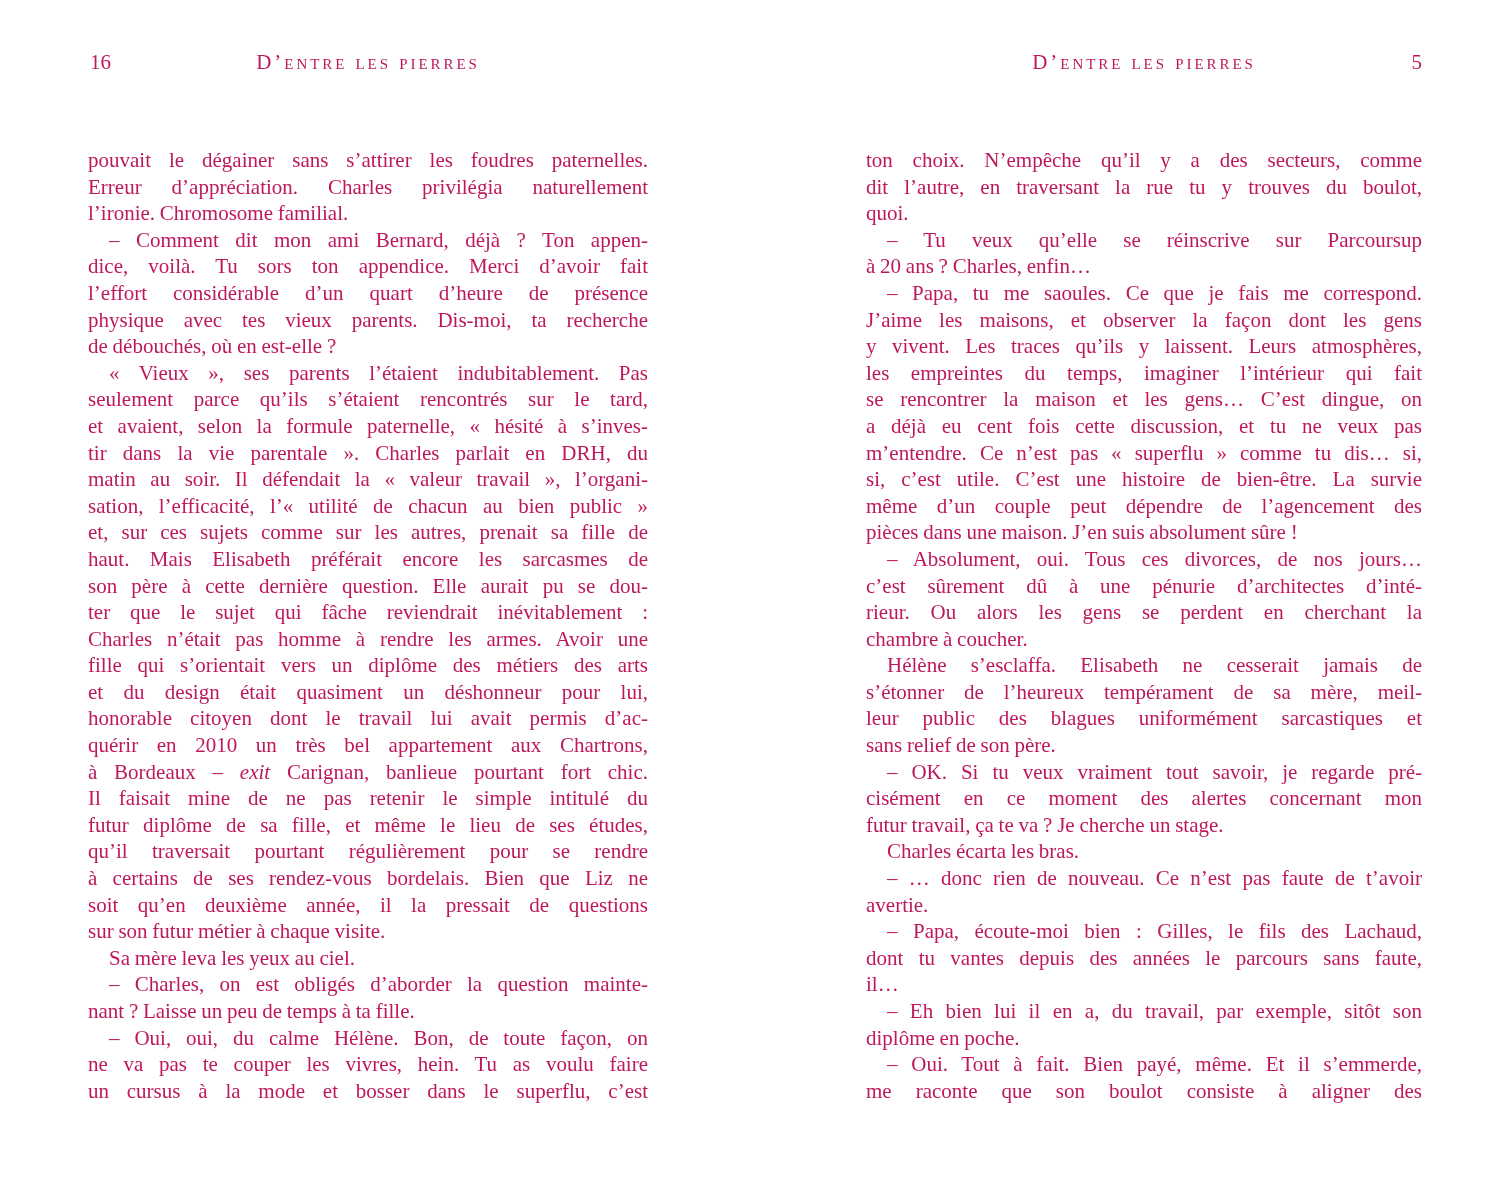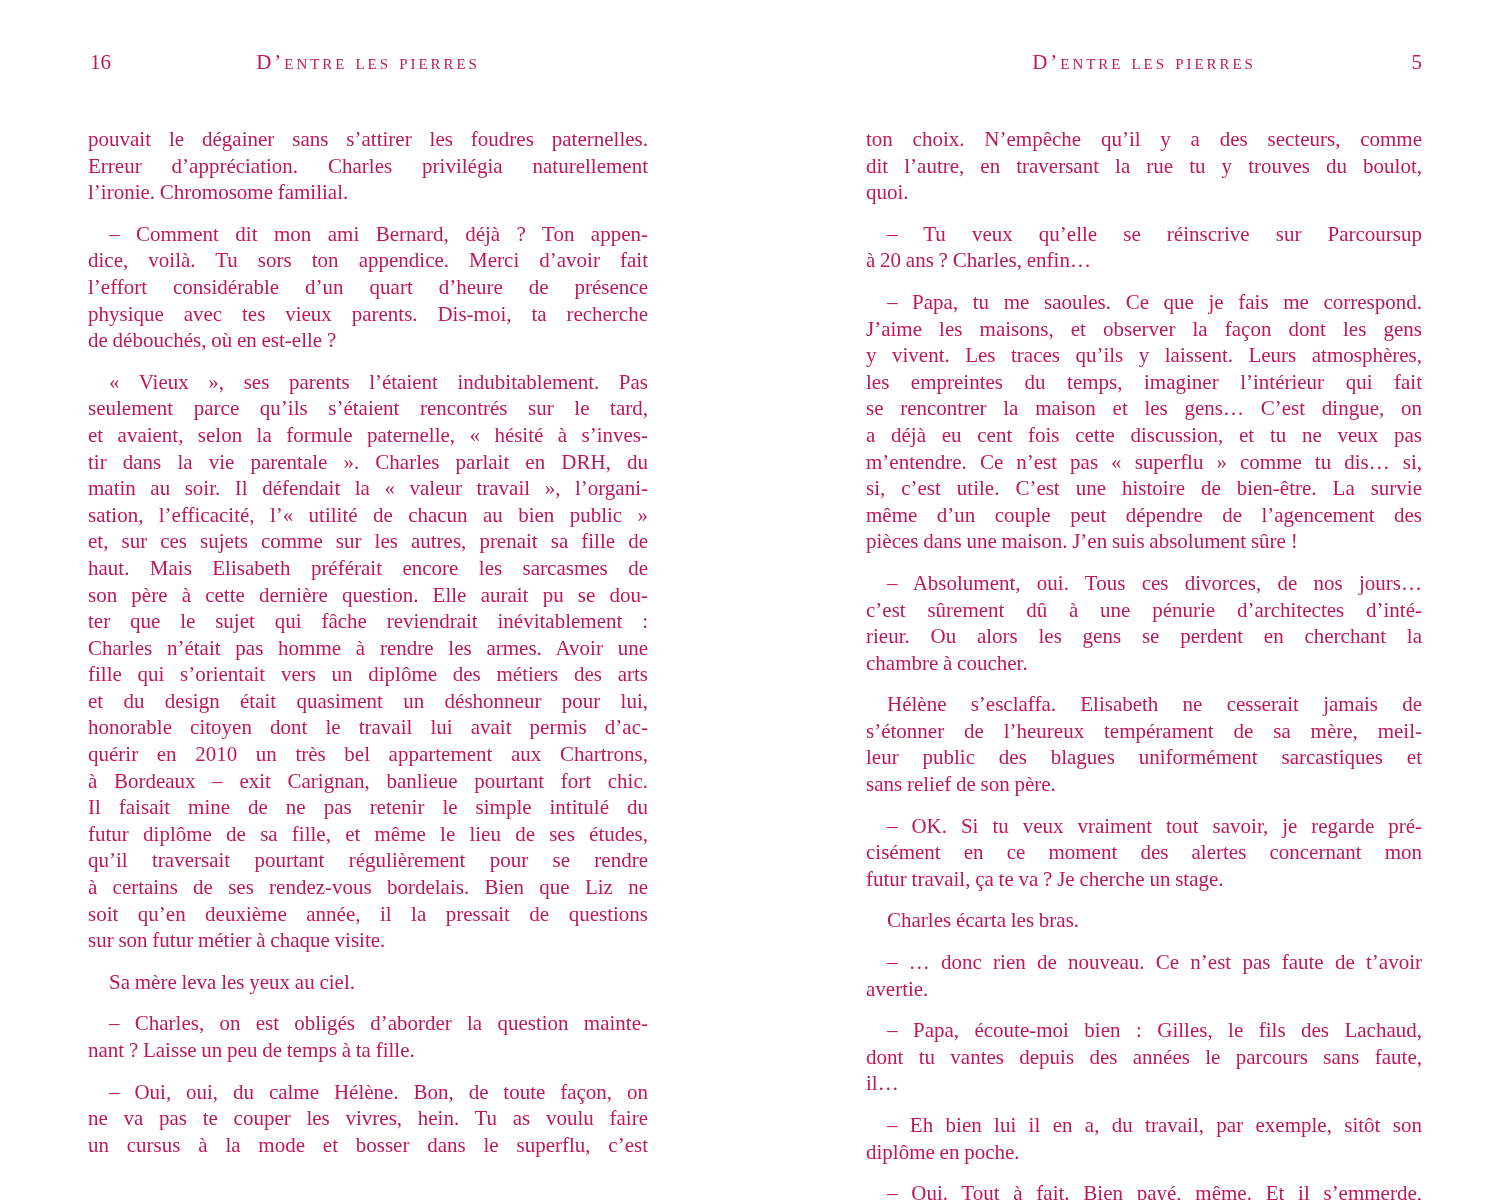--- a/index.html
+++ b/index.html
@@ -46,35 +46,35 @@
     top: 2px;
     text-align: center;
     font-variant: small-caps;
     letter-spacing: 0.14em;
     font-size: 21px;
     line-height: 20px;
   }
 
   .body {
     position: absolute;
-    top: 126px;
+    top: 147px;
     left: 0;
     right: 0;
     font-size: 21px;
     line-height: 26.6px;
     word-spacing: -0.5px;
   }
   .line {
     text-align: justify;
     text-align-last: justify;
     white-space: normal;
   }
   .line.end   { text-align-last: left; }
-  .line.first { padding-left: 21px; margin-top: 15px; }
-  .it { }
+  .line.first { padding-left: 21px; }
+  .it { font-style: italic; }
 </style>
 </head>
 <body>
 
 <div class="spread">
 
   <section class="page left">
     <div class="pagehead">
       <span class="folio">16</span>
       <span class="running">D’entre les pierres</span>

